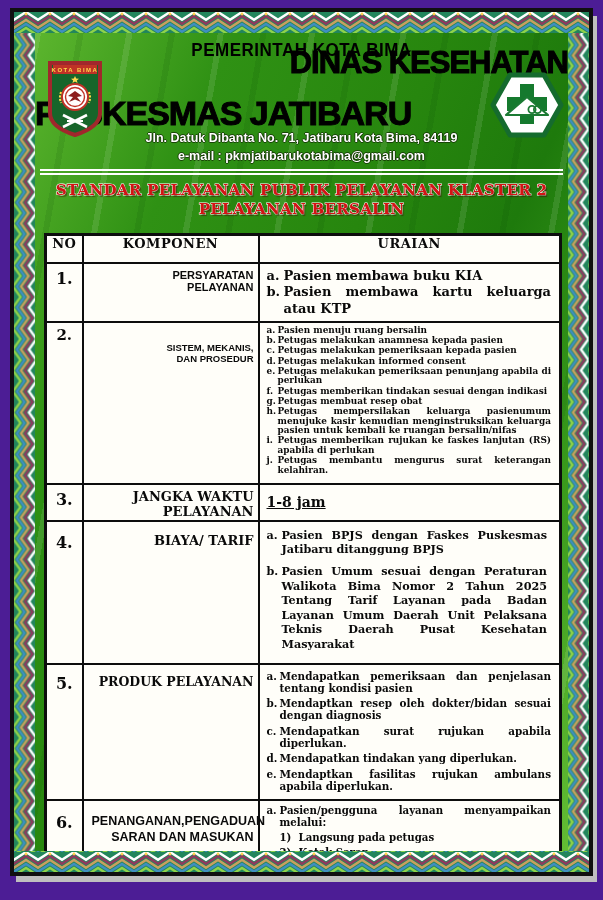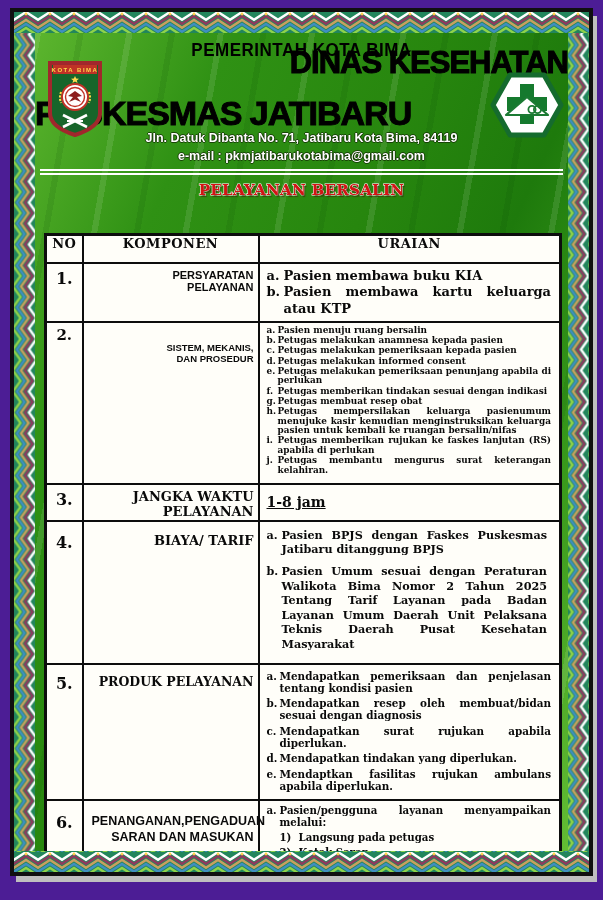--- a/index.html
+++ b/index.html
@@ -175,20 +175,21 @@
 
       <svg class="logo-right" viewBox="0 0 76 72" aria-hidden="true">
         <polygon points="4,36 21,6 55,6 72,36 55,66 21,66" fill="#ffffff" stroke="#156b2e" stroke-width="5" stroke-linejoin="round"></polygon>
         <path d="M31,15 h14 v13 h13 v14 h-13 v13 h-14 v-13 h-13 v-14 h13 z" fill="#157a2e"></path>
         <path d="M17,46 L38,28 L59,46 Z" fill="#ffffff" stroke="#1b7a33" stroke-width="2.2" stroke-linejoin="round"></path>
         <circle cx="43" cy="40.5" r="3.6" fill="none" stroke="#1b7a33" stroke-width="1.8"></circle>
         <circle cx="48.5" cy="40.5" r="3.6" fill="none" stroke="#1b7a33" stroke-width="1.8"></circle>
       </svg>
 
       <div class="banner">
+        <div>STANDAR PELAYANAN PUBLIK PELAYANAN KLASTER 2</div>
         <div>PELAYANAN  BERSALIN</div>
       </div>
 
       <table class="sp">
         <colgroup>
             <col class="c1">
             <col class="c2">
             <col class="c3">
           </colgroup>
         <thead>
@@ -317,21 +318,21 @@
                 </div>
               </td>
     <td class="c-ura">
                 <div class="items">
                   <div class="item">
                     <span class="marker">a.</span>
                     <span class="itext">Mendapatkan pemeriksaan dan penjelasan tentang kondisi pasien</span>
                   </div>
                   <div class="item">
                     <span class="marker">b.</span>
-                    <span class="itext">Mendapatkan resep oleh membuat/bidan sesuai dengan diagnosis</span>
+                    <span class="itext">Mendaptkan resep oleh dokter/bidan sesuai dengan diagnosis</span>
                   </div>
                   <div class="item">
                     <span class="marker">c.</span>
                     <span class="itext">Mendapatkan surat rujukan apabila diperlukan.</span>
                   </div>
                   <div class="item">
                     <span class="marker">d.</span>
                     <span class="itext">Mendapatkan tindakan yang diperlukan.</span>
                   </div>
                   <div class="item">

